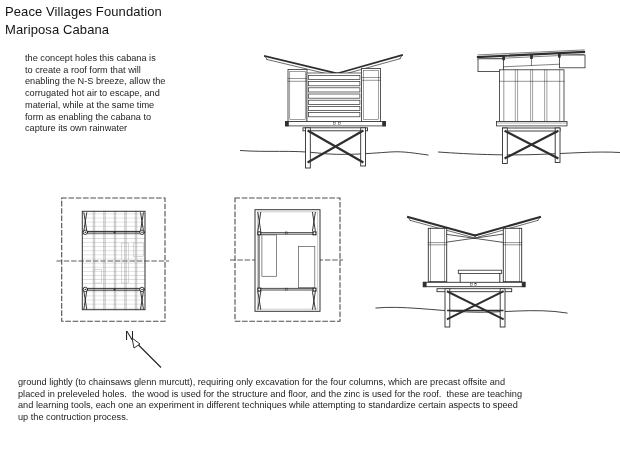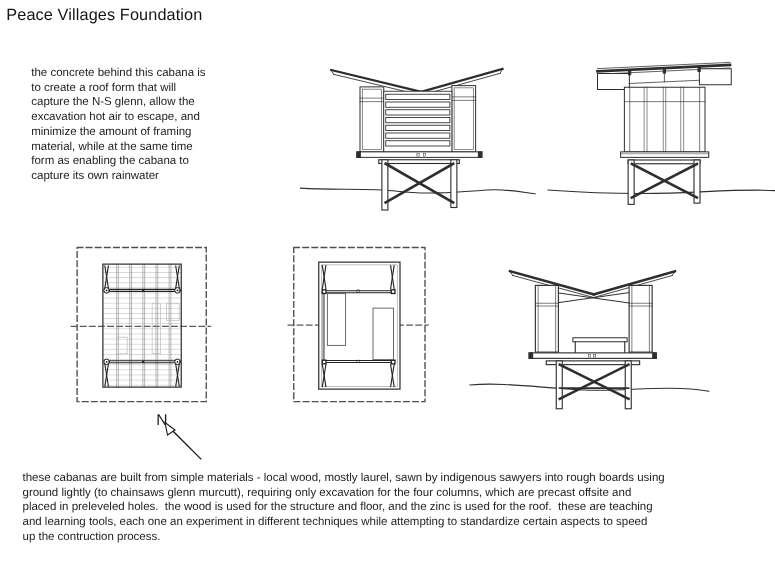--- a/index.html
+++ b/index.html
@@ -12,28 +12,28 @@
   .para .line{display:block;white-space:pre}
   svg.drawing{position:absolute;display:block}
 </style>
 </head>
 <body>
 
 <div id="sheet">
 
   <div class="abs title" style="left:5px;top:3px">
     <div>Peace Villages Foundation</div>
+    <div>Mariposa Cabana</div>
   </div>
 
   <div class="abs para" style="left:25px;top:53px">
-    <span class="line">the concrete behind this cabana is</span>
+    <span class="line">the concept holes this cabana is</span>
     <span class="line">to create a roof form that will</span>
-    <span class="line">capture the N-S glenn, allow the</span>
-    <span class="line">excavation hot air to escape, and</span>
-    <span class="line">minimize the amount of framing</span>
+    <span class="line">enabling the N-S breeze, allow the</span>
+    <span class="line">corrugated hot air to escape, and</span>
     <span class="line">material, while at the same time</span>
     <span class="line">form as enabling the cabana to</span>
     <span class="line">capture its own rainwater</span>
   </div>
 
   <svg class="drawing" style="left:240px;top:42px" width="200" height="135" viewBox="0 0 200 135">
     <g stroke="#2e2e2e" fill="none" stroke-linecap="square">
       <path d="M0,108.5 C28,110.5 52,108 78,111 C102,114 128,111.5 150,110 C164,109 176,111.5 188,113" stroke-width="0.9"></path>
       <g>
         <line x1="25" y1="14" x2="97" y2="31.5" stroke-width="1.8"></line>
@@ -275,20 +275,19 @@
     </g>
   </svg>
 
   <svg class="drawing" style="left:118px;top:323px" width="52" height="52" viewBox="0 0 52 52">
     <text x="7" y="17" font-size="12.5" fill="#1c1c1c" font-family="Liberation Sans, sans-serif">N</text>
     <polygon points="14,15 22,21 16,25" fill="#ffffff" stroke="#1c1c1c" stroke-width="0.9"></polygon>
     <line x1="20.5" y1="22" x2="43" y2="44.5" stroke="#1c1c1c" stroke-width="1.1"></line>
   </svg>
 
   <div class="abs para" style="left:18px;top:377px">
-    <span class="line">these cabanas are built from simple materials - local wood, mostly laurel, sawn by indigenous sawyers into rough boards using</span>
     <span class="line">ground lightly (to chainsaws glenn murcutt), requiring only excavation for the four columns, which are precast offsite and</span>
     <span class="line">placed in preleveled holes.  the wood is used for the structure and floor, and the zinc is used for the roof.  these are teaching</span>
     <span class="line">and learning tools, each one an experiment in different techniques while attempting to standardize certain aspects to speed</span>
     <span class="line">up the contruction process.</span>
   </div>
 
 </div>
 
 </body></html>

